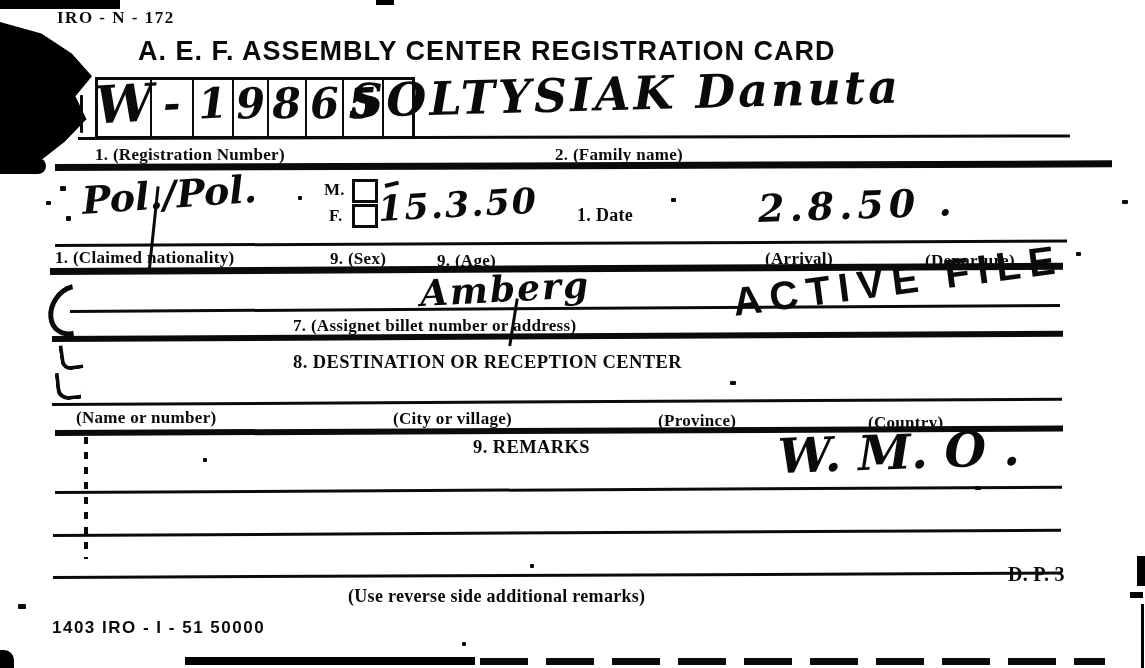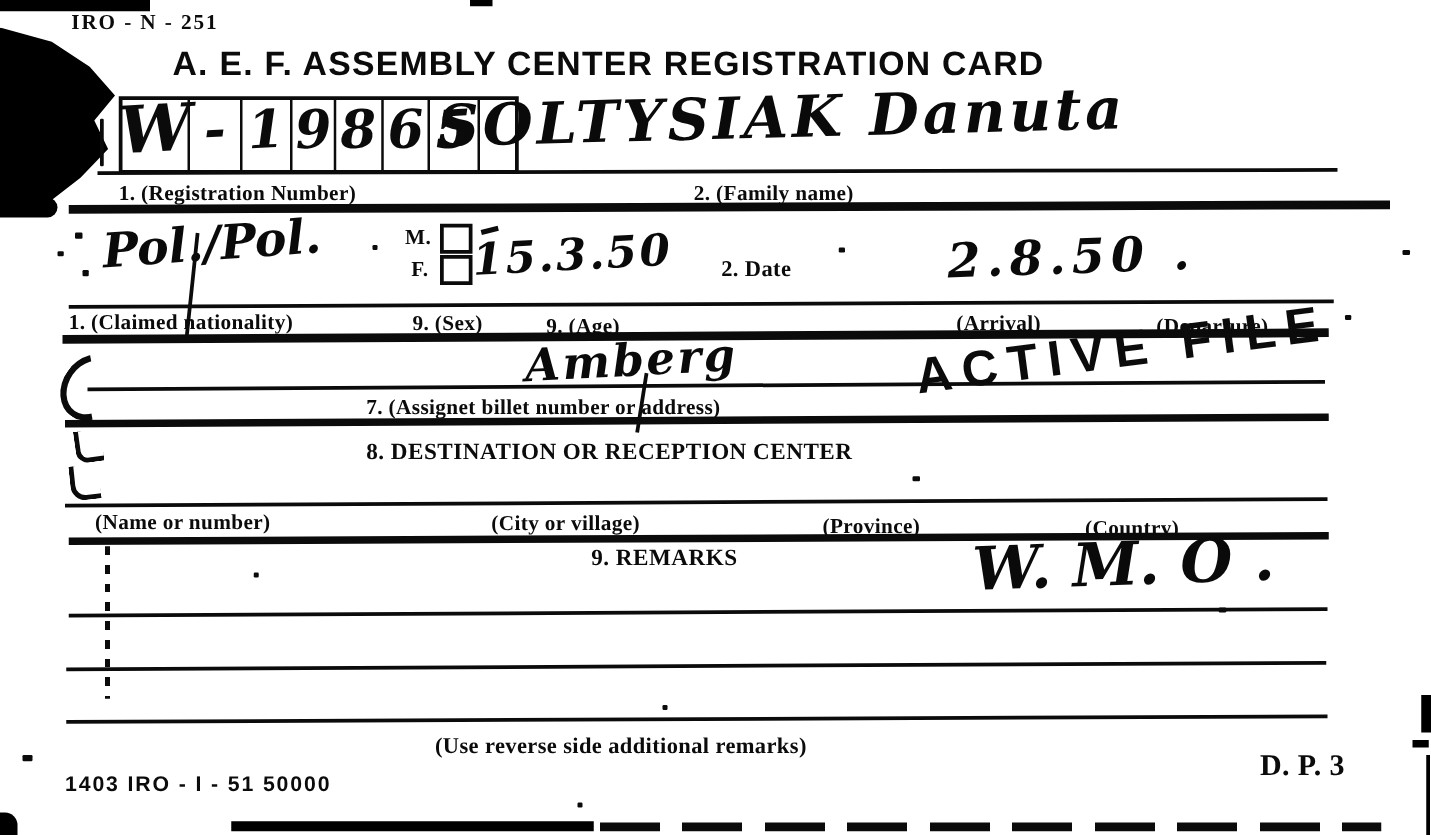--- a/index.html
+++ b/index.html
@@ -49,21 +49,21 @@
 <body>
 
 <div id="card">
 
   <div class="blob" style="left:0;top:0;width:120px;height:9px;"></div>
   <div class="blob" style="left:376px;top:0;width:18px;height:5px;"></div>
   <div class="blob" style="left:0;top:22px;width:92px;height:143px;
               clip-path:polygon(0 0,45% 8%,78% 22%,100% 38%,82% 52%,94% 68%,70% 84%,38% 100%,0 100%);"></div>
   <div class="blob" style="left:0;top:158px;width:46px;height:16px;border-radius:0 8px 8px 0;"></div>
 
-  <div class="lbl" style="left:57px;top:8px;letter-spacing:1.5px;">IRO - N - 251</div>
+  <div class="lbl" style="left:57px;top:8px;letter-spacing:1.5px;">IRO - N - 172</div>
   <div style="position:absolute;left:138px;top:36px;font-family:'Liberation Sans',sans-serif;
               font-weight:bold;font-size:27px;letter-spacing:1px;white-space:nowrap;">A. E. F. ASSEMBLY CENTER REGISTRATION CARD</div>
 
   <div id="regbox">
     <div class="cell" style="width:52px;">
         <span style="font-size:52px;">W</span>
       </div>
     <div class="cell" style="width:40px;">
         <span>-</span>
       </div>
@@ -99,21 +99,21 @@
 
   <div class="lbl" style="left:324px;top:180px;">M.</div>
   <div class="checkbox" style="left:352px;top:179px;"></div>
   <div class="rule" style="left:385px;top:184px;width:14px;height:4px;transform:rotate(-14deg);"></div>
 
   <div class="lbl" style="left:329px;top:206px;">F.</div>
   <div class="checkbox" style="left:352px;top:204px;"></div>
 
   <div class="hw" style="left:378px;top:188px;font-size:35px;letter-spacing:2px;transform:rotate(-3deg);">15.3.50</div>
 
-  <div class="lbl" style="left:577px;top:205px;font-size:18px;">2. Date</div>
+  <div class="lbl" style="left:577px;top:205px;font-size:18px;">1. Date</div>
   <div class="hw" style="left:758px;top:186px;font-size:38px;letter-spacing:5px;transform:rotate(-2deg);">2.8.50 .</div>
 
   <div class="rule" style="left:55px;top:244px;width:1012px;height:3px;transform:rotate(-0.25deg);"></div>
   <div class="lbl" style="left:55px;top:248px;">1. (Claimed nationality)</div>
   <div class="lbl" style="left:330px;top:249px;">9. (Sex)</div>
   <div class="lbl" style="left:437px;top:251px;">9. (Age)</div>
   <div class="lbl" style="left:765px;top:249px;">(Arrival)</div>
   <div class="lbl" style="left:925px;top:251px;">(Departure)</div>
   <div class="rule" style="left:50px;top:268px;width:1013px;height:7px;transform:rotate(-0.3deg);"></div>
 
@@ -135,21 +135,21 @@
   <div class="rule" style="left:55px;top:430px;width:1008px;height:6px;transform:rotate(-0.25deg);"></div>
 
   <div class="lbl heading" style="left:473px;top:437px;">9. REMARKS</div>
   <div class="hw" style="left:778px;top:428px;font-size:48px;transform:rotate(-2deg);z-index:5;">W. M. O .</div>
 
   <div class="rule" style="left:55px;top:491px;width:1007px;height:3px;transform:rotate(-0.3deg);"></div>
   <div class="rule" style="left:53px;top:534px;width:1008px;height:3px;transform:rotate(-0.3deg);"></div>
   <div class="rule" style="left:53px;top:576px;width:1009px;height:3px;transform:rotate(-0.25deg);"></div>
 
   <div class="lbl" style="left:348px;top:586px;font-size:18px;">(Use reverse side additional remarks)</div>
-  <div class="lbl" style="left:1008px;top:600px;font-size:24px;">D. P. 3</div>
+  <div class="lbl" style="left:1008px;top:563px;font-size:20px;">D. P. 3</div>
   <div style="position:absolute;left:52px;top:618px;font-family:'Liberation Sans',sans-serif;
               font-weight:bold;font-size:17px;letter-spacing:1.5px;white-space:nowrap;">1403 IRO - I - 51 50000</div>
 
   <div class="abs" style="left:50px;top:282px;width:36px;height:46px;border:5px solid #0b0b0b;
               border-right-color:transparent;border-top-color:transparent;border-radius:50%;
               transform:rotate(35deg);"></div>
   <div class="abs" style="left:60px;top:344px;width:18px;height:22px;border-left:4px solid #0b0b0b;
               border-bottom:4px solid #0b0b0b;border-radius:0 0 0 10px;transform:rotate(-8deg);"></div>
   <div class="abs" style="left:56px;top:372px;width:20px;height:24px;border-left:4px solid #0b0b0b;
               border-bottom:4px solid #0b0b0b;border-radius:0 0 0 12px;transform:rotate(-6deg);"></div>

